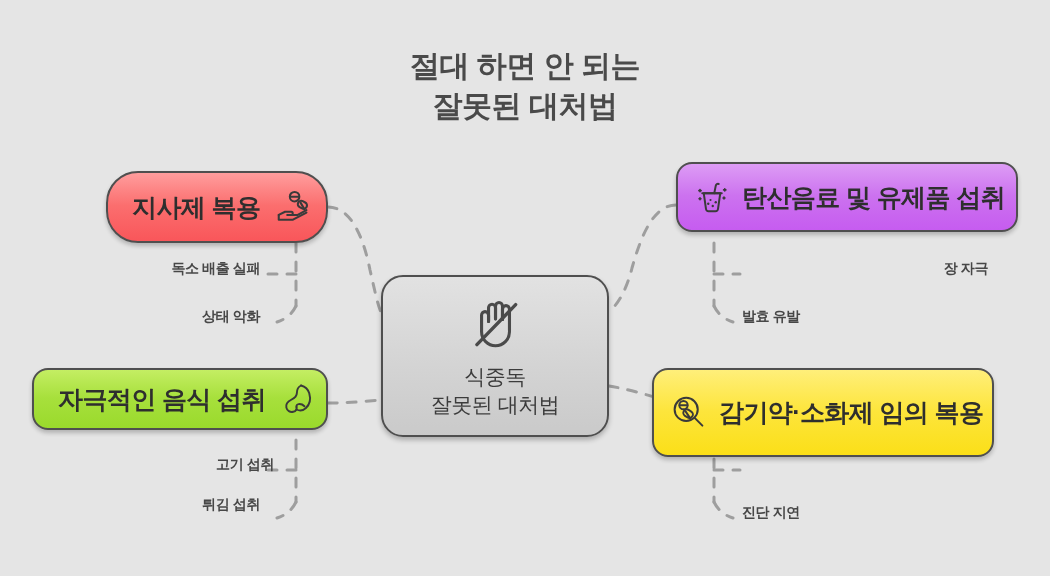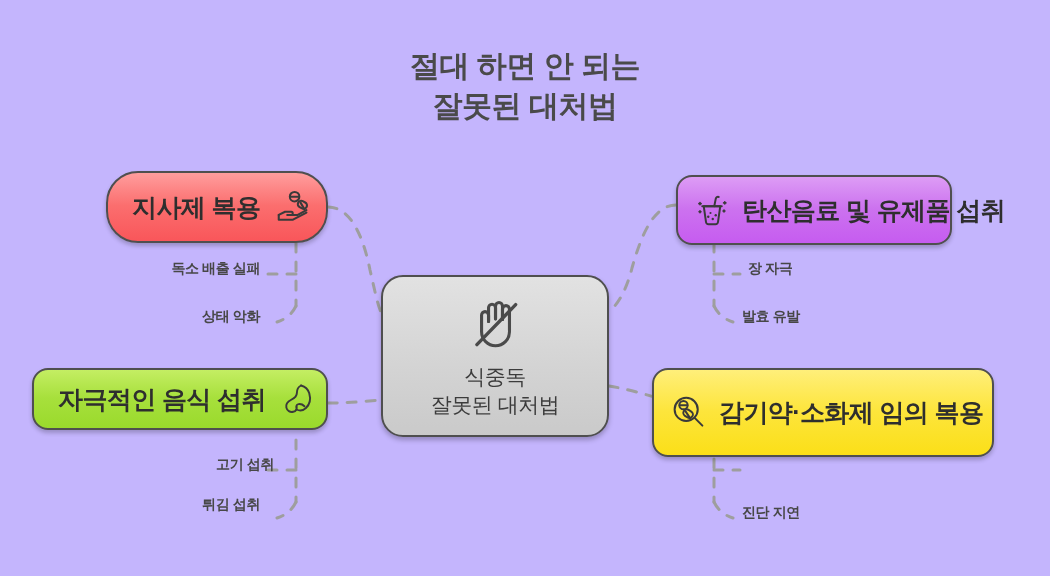--- a/index.html
+++ b/index.html
@@ -9,21 +9,21 @@
     background: #ffffff;
   }
   body {
     font-family: "Liberation Sans", "DejaVu Sans", sans-serif;
     -webkit-font-smoothing: antialiased;
   }
   #canvas {
     position: relative;
     width: 1050px;
     height: 576px;
-    background: #c4b5fd;
+    background: #e5e5e5;
     overflow: hidden;
   }
 
   
   #title {
     position: absolute;
     left: 0;
     top: 46px;
     width: 1050px;
     text-align: center;
@@ -82,21 +82,21 @@
   }
   .node.right .nicon { margin-right: 12px; }
 
   
   #node-antidiarrheal {
     left: 106px; top: 171px; width: 222px; height: 72px;
     background: linear-gradient(180deg, #ff9d9d 0%, #fb6e6e 48%, #f9565a 100%);
     border-radius: 32px;
   }
   #node-carbonated {
-    left: 676px; top: 175px; width: 276px; height: 70px;
+    left: 676px; top: 162px; width: 342px; height: 70px;
     background: linear-gradient(180deg, #dd9cf5 0%, #cc72ef 48%, #c65cf0 100%);
   }
   #node-irritating-food {
     left: 32px; top: 368px; width: 296px; height: 62px;
     background: linear-gradient(180deg, #c4ee63 0%, #a7e03c 48%, #9ada2c 100%);
   }
   #node-coldmeds {
     left: 652px; top: 368px; width: 342px; height: 89px;
     background: linear-gradient(180deg, #ffef7a 0%, #fde53c 48%, #fbdf18 100%);
     text-align: center;
@@ -204,21 +204,21 @@
         <circle cx="29" cy="31" r="1.6" fill="#3a3a3a" stroke="none"></circle>
         <circle cx="22" cy="28" r="1.4" fill="#3a3a3a" stroke="none"></circle>
         <path d="M8 14 l0 3 M6.5 15.5 l3 0" stroke-width="2.2"></path>
         <path d="M41 13 l0 3 M39.5 14.5 l3 0" stroke-width="2.2"></path>
         <path d="M40 24 l0 2.6 M38.7 25.3 l2.6 0" stroke-width="2.2"></path>
         <path d="M8 25 l0 2.6 M6.7 26.3 l2.6 0" stroke-width="2.2"></path>
       </svg>
     </span>
     <span class="label">탄산음료 및 유제품 섭취</span>
   </div>
-  <div class="sub lalign" style="left:748px; top:260px; width:240px;">장 자극</div>
+  <div class="sub lalign" style="left:748px; top:260px; width:240px;text-align:right;">장 자극</div>
   <div class="sub lalign" style="left:742px; top:308px; width:240px;">발효 유발</div>
 
   <div class="node left" id="node-irritating-food">
     <span class="label">자극적인 음식 섭취</span>
     <span class="nicon">
       <svg width="36" height="36" viewBox="0 0 48 48" fill="none" stroke="#3a3a3a" stroke-width="2.6" stroke-linecap="round" stroke-linejoin="round">
         <path d="M28 6 C24 8 22.5 12 22.5 16 C22.5 21 19 23 15 25 C10 27.5 7.5 31 8.5 35.5 C9.4 39.6 13.4 42 17.6 41 C21 40.2 22.6 37.4 22 34.6"></path>
         <path d="M28 6 C33 7.4 37.4 11 39 16.4 C41 23.4 39.6 31.4 34.6 36 C31 39.4 26 40 22 38"></path>
         <path d="M22 34.6 C21.6 32.6 22.8 31 24.8 30.8 C27.6 30.5 30.6 31.6 32.6 33.6"></path>
       </svg>

